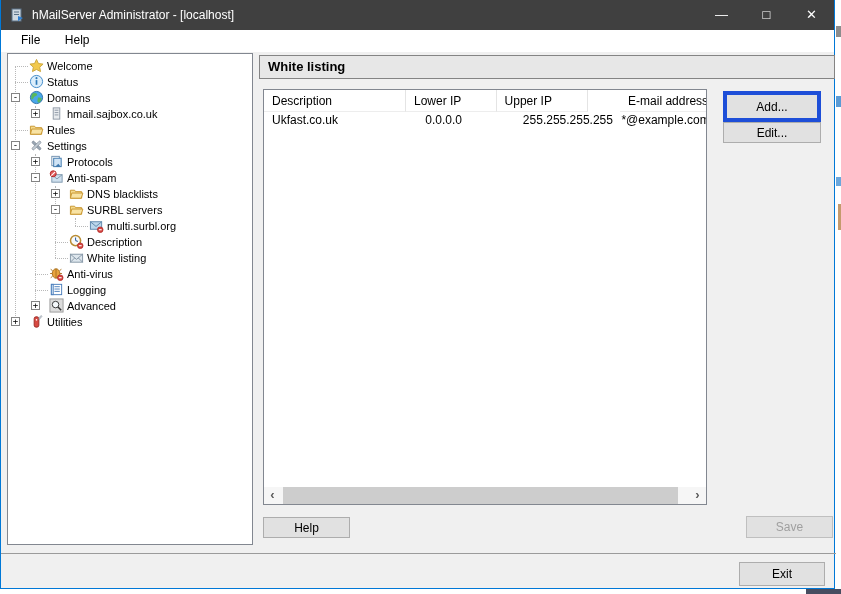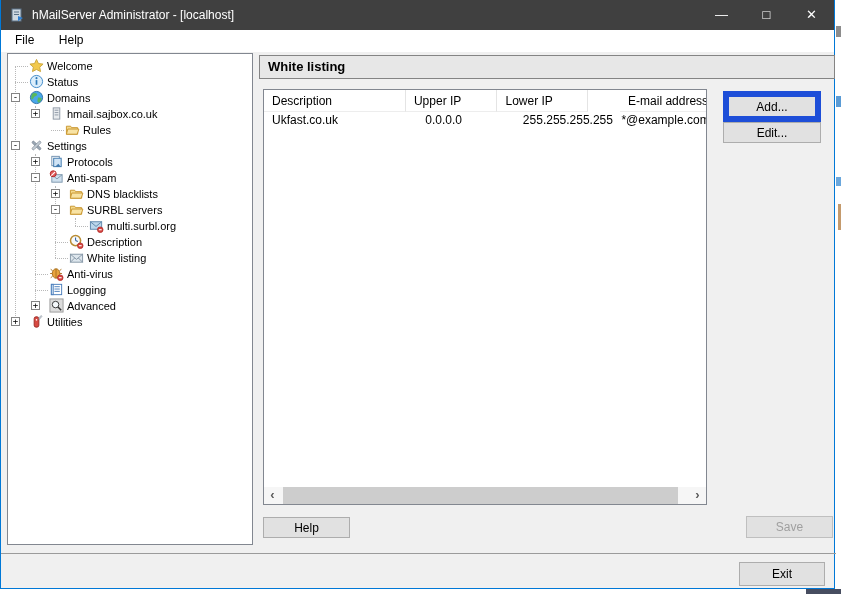--- a/index.html
+++ b/index.html
@@ -10,21 +10,21 @@
 
   
   .titlebar { position:absolute; left:0; top:0; right:0; height:30px; background:#404040;
               display:flex; align-items:center; }
   .app-icon { width:16px; height:16px; margin-left:8px; }
   .title-text { color:#ffffff; font-size:12px; margin-left:7px; white-space:nowrap; }
   .wctls { position:absolute; right:0; top:0; height:30px; display:flex; }
   .wctl { width:45px; height:30px; color:#ffffff; font-size:13px; line-height:30px; text-align:center; }
 
   
-  .menubar { position:absolute; left:0; top:30px; right:0; height:22px; background:#ffffff; padding-left:4px; }
+  .menubar { position:absolute; left:0; top:30px; right:0; height:22px; background:#ffffff; padding-left:10px; }
   .menu-item { display:inline-block; padding:3px 10px; font-size:12px; color:#000; }
 
   
   .tree-panel { position:absolute; left:6px; top:53px; width:246px; height:492px;
                 background:#ffffff; border:1px solid #828790; overflow:hidden; }
   .tree-row { position:absolute; left:0; right:0; height:16px; }
   .tree-label { position:absolute; top:0; font-size:11px; line-height:16px; color:#000; white-space:nowrap; }
   .tree-icon { position:absolute; top:0; width:15px; height:15px; }
   .tree-icon svg { width:15px; height:15px; display:block; }
   .expander { position:absolute; top:3px; width:9px; height:9px; background:#fff; border:1px solid #848484;
@@ -45,21 +45,21 @@
   .lv-row { display:flex; height:17px; }
   .lv-cell { font-size:12px; color:#000; padding-left:8px; line-height:17px; overflow:hidden; white-space:nowrap; }
 
   .hscroll { position:absolute; left:0; right:0; bottom:0; height:17px; background:#f6f6f6; }
   .hs-arrow { position:absolute; top:0; width:17px; height:17px; color:#5a5a5a; font-size:13px; line-height:16px; text-align:center; font-weight:bold; }
   .hs-left { left:0; } .hs-right { right:0; }
   .hs-thumb { position:absolute; left:19px; top:0; width:395px; height:17px; background:#cdcdcd; }
 
   button { font-family:"Liberation Sans", sans-serif; font-size:12px; color:#000;
            background:#e1e1e1; border:1px solid #adadad; position:absolute; }
-  .btn-add    { left:722px; top:91px;  width:98px; height:31px; border:6px solid #1d4ed8; }
+  .btn-add    { left:722px; top:91px;  width:98px; height:31px; border:4px solid #1d4ed8; }
   .btn-edit   { left:722px; top:122px; width:98px; height:21px; }
   .btn-remove { left:722px; top:152px; width:98px; height:21px; }
   .btn-help   { left:262px; top:517px; width:87px; height:21px; }
   .btn-save   { left:737px; top:516px; width:87px; height:22px; color:#9f9f9f; border-color:#bfbfbf;margin-left:8px; }
   .btn-exit   { left:738px; top:562px; width:86px; height:24px; }
 
   .separator { position:absolute; left:0; top:553px; width:835px; height:1px; background:#9b9b9b; }
 
   
   .frag { position:absolute; }
@@ -134,21 +134,21 @@
           <span class="tree-icon" style="left: 41px;">
             <svg viewBox="0 0 16 16">
               <rect x="4.5" y="2" width="7" height="12" fill="#e8ebee" stroke="#8d98a5"></rect>
               <line x1="6" y1="4.5" x2="10" y2="4.5" stroke="#8d98a5"></line>
               <line x1="6" y1="7" x2="10" y2="7" stroke="#8d98a5"></line>
               <line x1="6" y1="9.5" x2="10" y2="9.5" stroke="#8d98a5"></line>
             </svg>
           </span>
           <span class="tree-label" style="left: 59px;">hmail.sajbox.co.uk</span>
         </div>
-        <div class="tree-row" style="top: 68px; margin-left: 36px;">
+        <div class="tree-row" style="top: 68px;">
           <span class="stub" style="left: 7px; width: 13px;"></span>
           <span class="tree-icon" style="left: 21px;">
             <svg viewBox="0 0 16 16">
               <path d="M1.5 4.5 L6 4.5 L7 6 L13.5 6 L13.5 13 L1.5 13 Z" fill="#f4d98c" stroke="#c9952e"></path>
               <path d="M3 7.5 L14.8 7.5 L13 13 L1.5 13 Z" fill="#f8e3a4" stroke="#c9952e"></path>
             </svg>
           </span>
           <span class="tree-label" style="left: 39px;">Rules</span>
         </div>
         <div class="tree-row" style="top: 84px;">
@@ -291,22 +291,22 @@
       </div>
   </div>
 
   <div class="panel-header">
     <span>White listing</span>
   </div>
 
   <div class="listbox">
     <div class="lv-header" id="lv-header">
         <div class="lv-hcell" style="width: 154px;">Description</div>
+        <div class="lv-hcell" style="width: 98px;">Lower IP</div>
         <div class="lv-hcell" style="width: 99px;">Upper IP</div>
-        <div class="lv-hcell" style="width: 98px;">Lower IP</div>
         <div class="lv-hcell" style="width: 93px; margin-left: 32px;">E-mail address</div>
       </div>
     <div id="lv-body">
         <div class="lv-row">
           <div class="lv-cell" style="width: 154px;">Ukfast.co.uk</div>
           <div class="lv-cell" style="width: 98px;">0.0.0.0</div>
           <div class="lv-cell" style="width: 99px;">255.255.255.255</div>
           <div class="lv-cell" style="width: 93px;">*@example.com</div>
         </div>
       </div>

